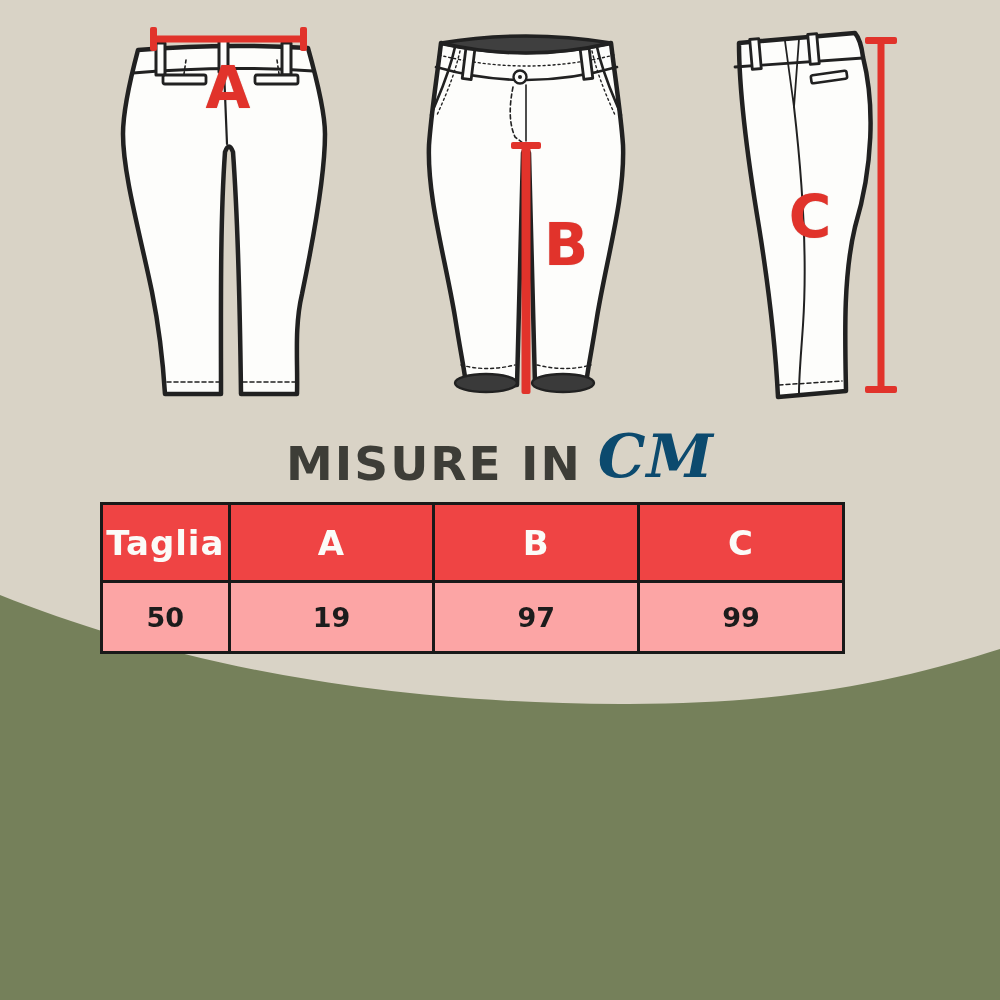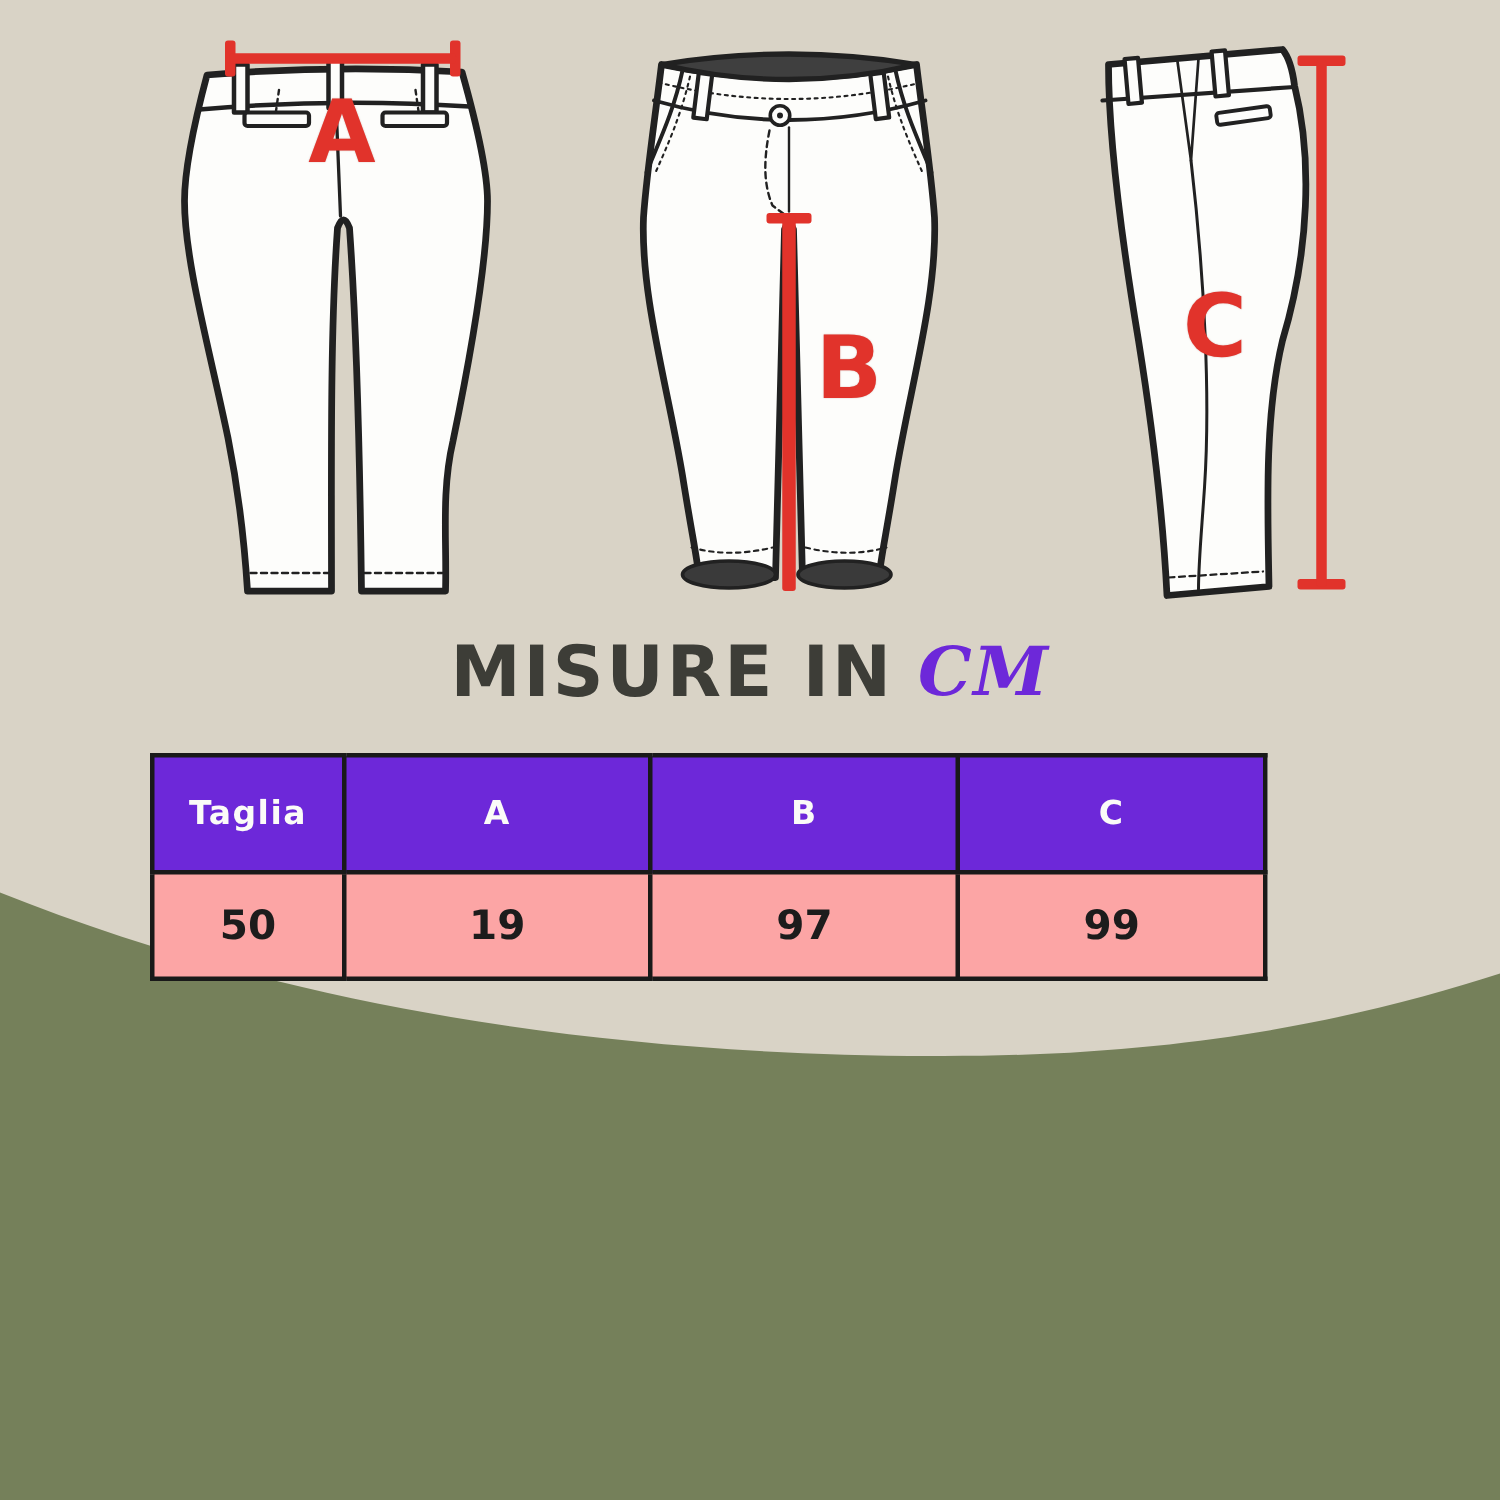--- a/index.html
+++ b/index.html
@@ -21,42 +21,42 @@
     font-size:58px;font-weight:800;line-height:1;
     transform:translate(-50%,-50%);
     text-shadow:0 0 1px rgba(120,30,20,.35);
   }
   #letter-a{left:228px;top:88px;}
   #letter-b{left:566px;top:245px;}
   #letter-c{left:810px;top:217px;}
   
   #title-row{
     position:absolute;left:0;top:421px;width:1000px;z-index:3;
-    display:flex;justify-content:center;align-items:flex-start;gap:16px;
+    display:flex;justify-content:center;align-items:flex-end;gap:16px;
   }
   #title-main{
     font-size:47px;font-weight:800;color:#3d3d37;letter-spacing:2px;
   }
   #title-unit{
     font-family:"DejaVu Serif","Liberation Serif",serif;
-    font-style:italic;font-weight:700;font-size:45px;color:#6d28d9;
+    font-style:italic;font-weight:700;font-size:60px;color:#0c4a6e;
     letter-spacing:1px;
   }
   
   #size-table{
     position:absolute;left:100px;top:502px;width:745px;z-index:3;
     border-collapse:collapse;table-layout:fixed;
     background:#fbfbf8;
   }
   #size-table th,#size-table td{
     border:3px solid #191919;text-align:center;vertical-align:middle;
   }
   #size-table th{
-    background:#6d28d9;color:#fbfbf8;height:73px;
-    font-size:22px;font-weight:700;letter-spacing:1px;
+    background:#ef4444;color:#fbfbf8;height:73px;
+    font-size:34px;font-weight:700;letter-spacing:1px;
   }
   #size-table td{
     background:#fca5a5;color:#1c1c1c;height:66px;
     font-size:27px;font-weight:700;
   }
   col.c-taglia{width:17.2%;}
   col.c-a{width:27.6%;}
   col.c-b{width:27.6%;}
   col.c-c{width:27.6%;}
 </style>

